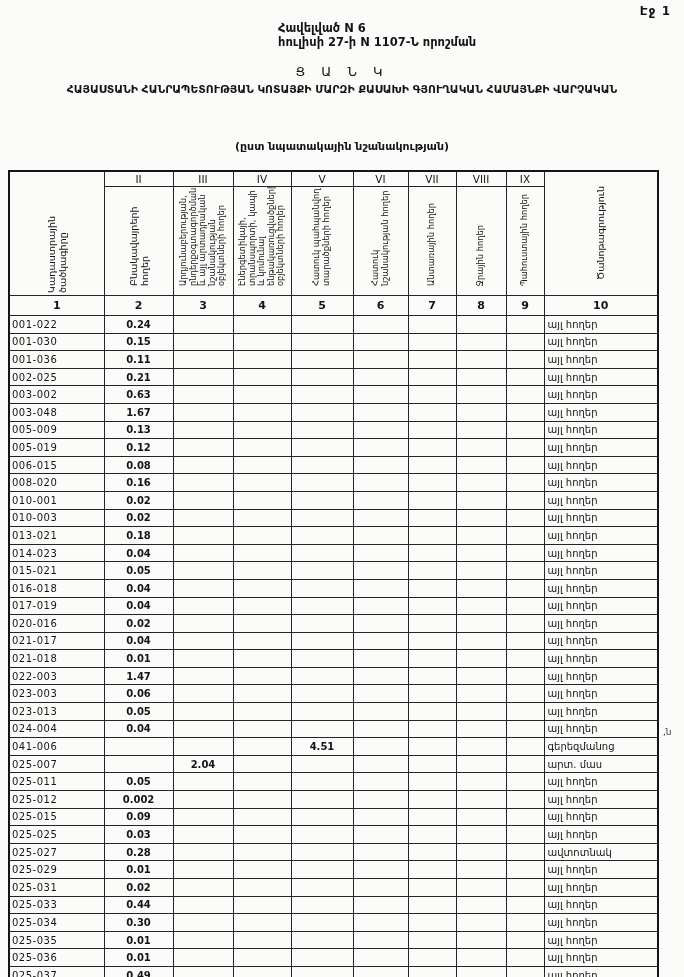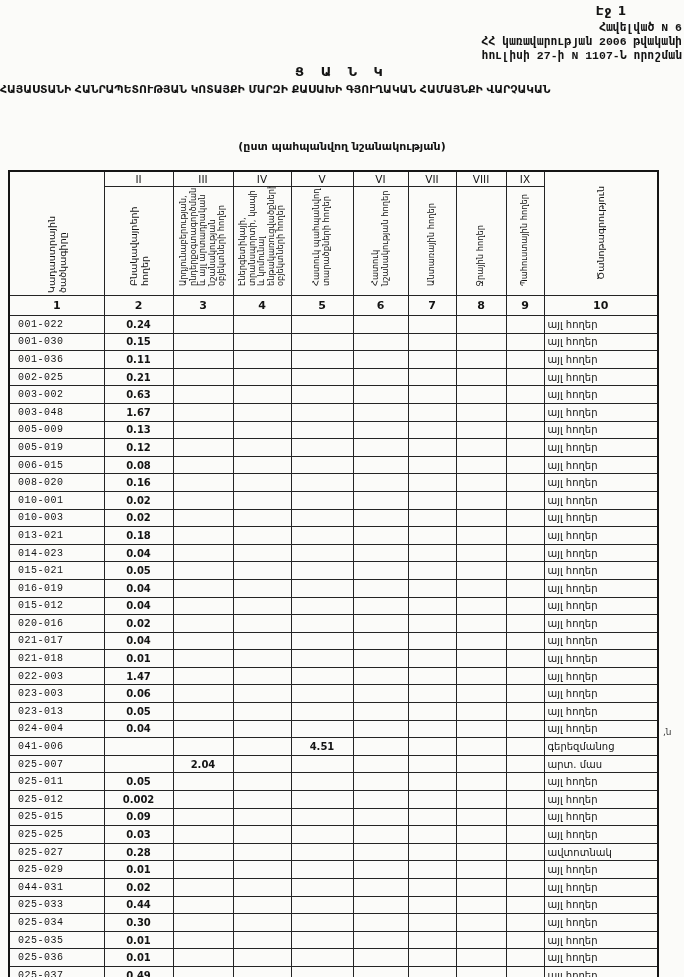--- a/index.html
+++ b/index.html
@@ -4,32 +4,32 @@
 <style>
   html,body{margin:0;padding:0;}
   body{
     width:684px;height:977px;position:relative;overflow:hidden;
     background:#fbfbf9;color:#141414;
     font-family:"DejaVu Sans", sans-serif;
     -webkit-font-smoothing:none;
   }
   .page-num{
     position:absolute;top:4px;left:0;width:627px;text-align:right;
-    font-weight:bold;font-size:12px;letter-spacing:1px;
+    font-weight:bold;font-size:12px;letter-spacing:1px;padding-left:44px;
   }
   .appendix{
-    position:absolute;top:21px;left:278px;width:404px;text-align:right;
-    font-weight:bold;font-size:11.5px;line-height:14px;font-family:Liberation Mono, monospace;
+    position:absolute;top:21px;left:278px;width:404px;text-align:left;
+    font-weight:bold;font-size:11.5px;line-height:14px;
   }
   .doc-title{
     position:absolute;top:64px;left:0;width:684px;text-align:center;
-    font-weight:bold;font-size:13px;letter-spacing:6px;
+    font-weight:normal;font-size:13px;letter-spacing:6px;
   }
   .title-lines{
-    position:absolute;top:82px;left:0;width:684px;text-align:left;
+    position:absolute;top:82px;left:0;width:684px;text-align:center;
     font-weight:bold;font-size:10.8px;line-height:15px;
   }
   .subtitle{
     position:absolute;top:140px;left:0;width:684px;text-align:center;
     font-weight:bold;font-size:11px;
   }
   table{
     position:absolute;top:170px;left:8px;width:649px;
     border-collapse:collapse;table-layout:fixed;
     border:2px solid #151515;
@@ -49,46 +49,45 @@
     transform:rotate(180deg);
     font-size:8.3px;line-height:9.6px;
     max-height:98px;
     white-space:normal;
     text-align:left;
   }
   .vert.big{font-size:9.5px;line-height:11px;max-height:90px;}
   .vert.note-head{font-size:9.5px;max-height:110px;}
   tr.number-row th{height:17px;font-size:11px;font-weight:bold;text-align:center;}
   tbody td{height:16.6px;font-size:10px;padding:0 3px;}
-  td.code{text-align:left;padding-left:8px;letter-spacing:0.5px;font-family:Liberation Mono, monospace;}
+  td.code{text-align:left;padding-left:2px;letter-spacing:0.5px;}
   td.val{text-align:center;font-weight:bold;}
   td.note{text-align:left;}
   .scan-artifact{
     position:absolute;top:727px;left:663px;
     font-size:9px;color:#3a3a3a;
   }
 </style>
 </head>
 <body>
 
 <div class="page-num">Էջ 1</div>
 
 <div class="appendix">
   <div>Հավելված N 6</div>
-  <div>ՀՀ կառավարության 2006 թվականի</div>
   <div>հուլիսի 27-ի N 1107-Ն որոշման</div>
 </div>
 
 <div class="doc-title">Ց Ա Ն Կ</div>
 
 <div class="title-lines">
   <div>ՀԱՅԱՍՏԱՆԻ ՀԱՆՐԱՊԵՏՈՒԹՅԱՆ ԿՈՏԱՅՔԻ ՄԱՐԶԻ ՔԱՍԱԽԻ ԳՅՈՒՂԱԿԱՆ ՀԱՄԱՅՆՔԻ ՎԱՐՉԱԿԱՆ</div>
 </div>
 
-<div class="subtitle">(ըստ պահպանվող նշանակության)</div>
+<div class="subtitle">(ըստ նպատակային նշանակության)</div>
 
 <table>
   <colgroup>
     <col style="width:95px">
       <col style="width:69px">
       <col style="width:60px">
     <col style="width:58px">
       <col style="width:62px">
       <col style="width:55px">
     <col style="width:48px">
@@ -307,33 +306,33 @@
         <td class="val"></td>
         <td class="val"></td>
         <td class="val"></td>
         <td class="val"></td>
         <td class="val"></td>
         <td class="val"></td>
         <td class="val"></td>
         <td class="note">այլ հողեր</td>
       </tr>
       <tr>
-        <td class="code">016-019</td>
+        <td class="code">016-018</td>
         <td class="val">0.04</td>
         <td class="val"></td>
         <td class="val"></td>
         <td class="val"></td>
         <td class="val"></td>
         <td class="val"></td>
         <td class="val"></td>
         <td class="val"></td>
         <td class="note">այլ հողեր</td>
       </tr>
       <tr>
-        <td class="code">015-012</td>
+        <td class="code">017-019</td>
         <td class="val">0.04</td>
         <td class="val"></td>
         <td class="val"></td>
         <td class="val"></td>
         <td class="val"></td>
         <td class="val"></td>
         <td class="val"></td>
         <td class="val"></td>
         <td class="note">այլ հողեր</td>
       </tr>
@@ -511,21 +510,21 @@
         <td class="val"></td>
         <td class="val"></td>
         <td class="val"></td>
         <td class="val"></td>
         <td class="val"></td>
         <td class="val"></td>
         <td class="val"></td>
         <td class="note">այլ հողեր</td>
       </tr>
       <tr>
-        <td class="code">044-031</td>
+        <td class="code">025-031</td>
         <td class="val">0.02</td>
         <td class="val"></td>
         <td class="val"></td>
         <td class="val"></td>
         <td class="val"></td>
         <td class="val"></td>
         <td class="val"></td>
         <td class="val"></td>
         <td class="note">այլ հողեր</td>
       </tr>

